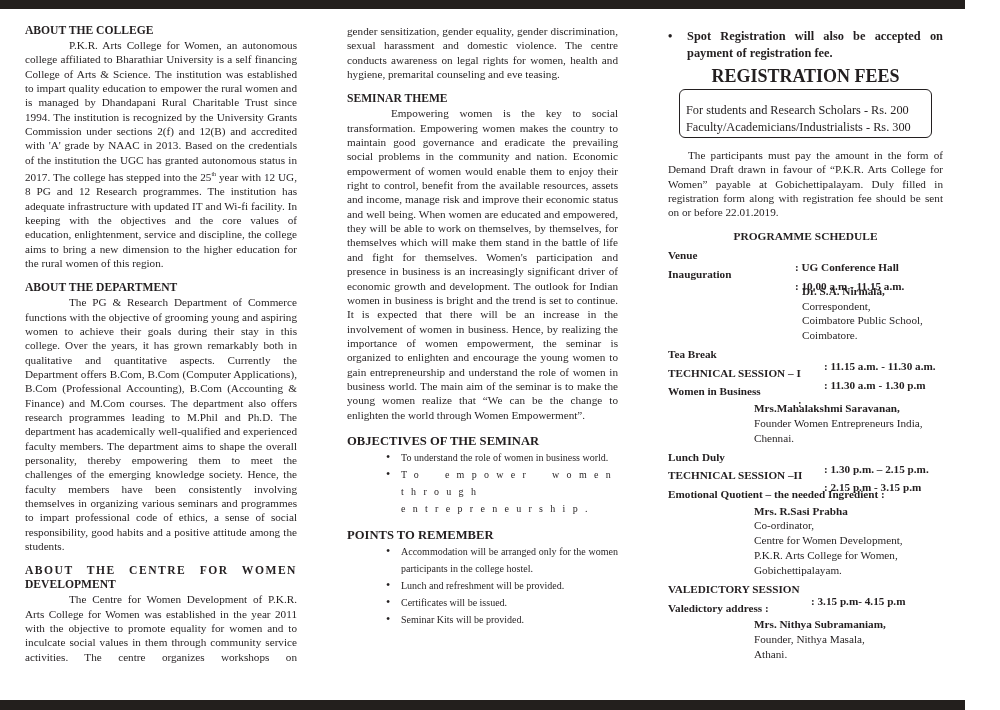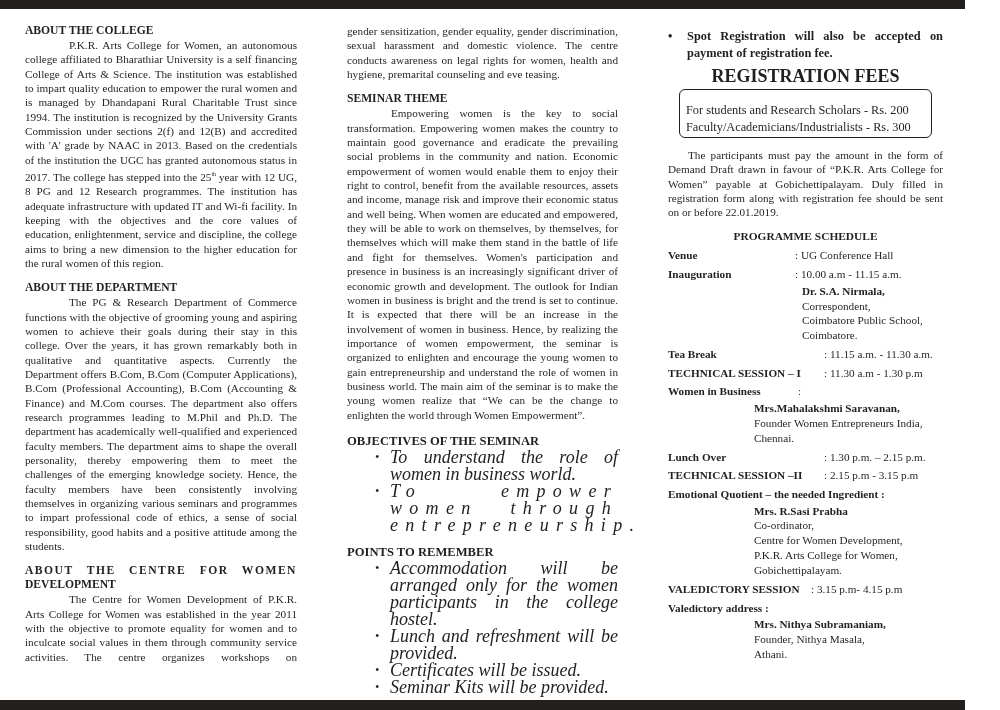--- a/index.html
+++ b/index.html
@@ -22,41 +22,41 @@
   .p {
     font-size: 11.2px; line-height: 14.35px; margin: 0;
     text-align: justify; text-indent: 44px;
   }
   .p.noindent { text-indent: 0; }
   .gap { height: 11px; }
   .gap-s { height: 6px; }
 
   .h2 { font-weight: bold; font-size: 12.6px; line-height: 16px; margin: 0; }
   ul.bul { list-style: none; margin: 0; padding: 0 0 0 43px; }
-  ul.bul li { position: relative; font-size: 18px; line-height: 17px; text-align: justify; margin: 0 0 0 0; font-style: italic; }
+  ul.bul li { position: relative; font-size: 10px; line-height: 17px; text-align: justify; margin: 0 0 0 11px; }
   ul.bul li::before { content: "\2022"; position: absolute; left: -15px; top: 0; font-size: 12px; }
   .wide { letter-spacing: 7.3px; }
 
   .spot {
     position: relative; padding-left: 19px; font-weight: bold; font-size: 12.4px;
     line-height: 17px; text-align: justify; margin: 0;
   }
   .spot .dot { position: absolute; left: 0; top: 0; }
   .center-h { text-align: center; font-weight: bold; font-size: 18px; line-height: 16px; margin: 6px 0 5px 0; }
   .feebox {
     margin: 0 0 0 11px; width: 245px; border: 1.3px solid #231f20; border-radius: 6px;
     padding: 12px 0 2px 6px; font-size: 12.3px; line-height: 16.5px;
   }
   .para3 {
     font-size: 11.2px; line-height: 14.3px; margin: 10px 0 0 0; text-align: justify; text-indent: 20px;
   }
   .sched-title { text-align: center; font-weight: bold; font-size: 11.4px; line-height: 14px; margin: 10px 0 6px 0; }
   .row { position: relative; font-size: 11.2px; line-height: 13.6px; margin: 0 0 5px 0; white-space: nowrap; }
   .row .lbl { font-weight: bold; display: inline-block; }
-  .row .val { position: absolute; font-weight: normal; top: 0; }
+  .row .val { position: absolute; font-weight: bold; top: 12px; }
   .sub { padding-left: 134px; font-size: 11.2px; line-height: 14.9px; margin-top: -3px; margin-bottom: 5px; }
   .sub.far { padding-left: 86px; }
   .sub .b { font-weight: bold; }
 </style>
 </head>
 <body>
 
 <div class="bar top"></div>
 
 <div class="col col1">
@@ -141,21 +141,21 @@
     <div class="row">
       <span class="lbl">Women in Business</span>
       <span class="val" style="left:130px">:</span>
     </div>
     <div class="sub far">
       <div class="b">Mrs.Mahalakshmi Saravanan,</div>
       <div>Founder Women Entrepreneurs India,</div>
       <div>Chennai.</div>
     </div>
     <div class="row">
-      <span class="lbl">Lunch Over</span>
+      <span class="lbl">Lunch Duly</span>
       <span class="val" style="left:156px">: 1.30 p.m. – 2.15 p.m.</span>
     </div>
     <div class="row">
       <span class="lbl">TECHNICAL SESSION –II</span>
       <span class="val" style="left:156px">:  2.15 p.m - 3.15 p.m</span>
     </div>
     <div class="row">
       <span class="lbl">Emotional Quotient –  the needed Ingredient  :</span>
     </div>
     <div class="sub far">

